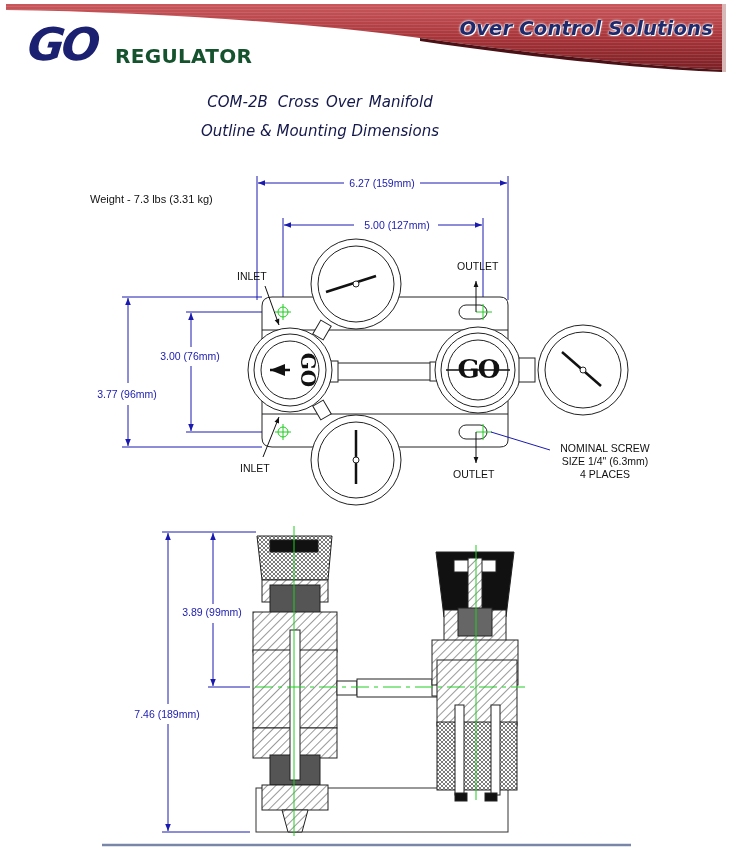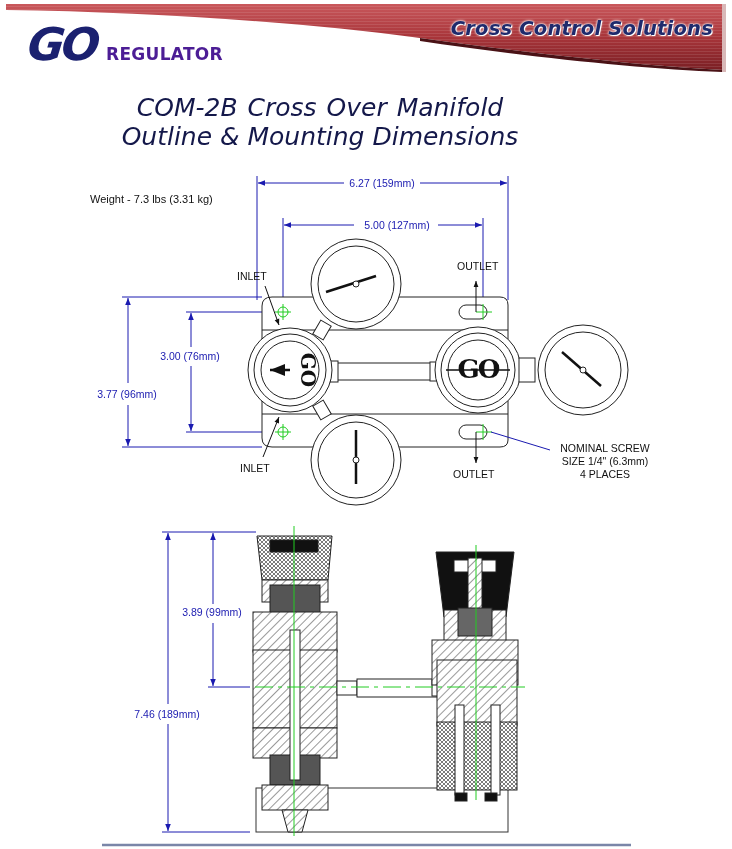--- a/index.html
+++ b/index.html
@@ -1,22 +1,22 @@
 <!DOCTYPE html>
 <html><head>
 <meta charset="utf-8">
 <style>
   html, body { margin:0; padding:0; background:#ffffff; }
   body { width:732px; height:849px; position:relative; overflow:hidden; font-family:"Liberation Sans", sans-serif; }
   .abs { position:absolute; }
   #banner { left:0; top:0; width:732px; height:80px; }
   #logo-go { left:28px; top:20px; font-family:"DejaVu Sans", sans-serif; font-weight:bold; font-style:italic; font-size:45px; color:#1b2170; letter-spacing:-3px; line-height:50px; transform:skewX(-6deg); }
-  #logo-reg { left:106px; top:44px; font-family:"DejaVu Sans", sans-serif; font-weight:bold; font-size:17px; color:#4c1d95; letter-spacing:0.3px; }
+  #logo-reg { left:115px; top:44px; font-family:"DejaVu Sans", sans-serif; font-weight:bold; font-size:20px; color:#14532d; letter-spacing:0.3px; }
   #tagline { left:423px; top:17px; width:290px; text-align:right; font-family:"DejaVu Sans", sans-serif; font-weight:bold; font-style:italic; font-size:19.5px; color:#1f2a6c; text-shadow:0 0 3px #ffffff, 0 0 2px #ffffff, 1px 1px 0 #ffffff; letter-spacing:0.2px; }
-  #title1, #title2 { left:0; width:640px; text-align:center; font-family:"DejaVu Sans", sans-serif; font-style:italic; font-size:25px; color:#14184a; }
+  #title1, #title2 { left:0; width:640px; text-align:center; font-family:"DejaVu Sans", sans-serif; font-style:italic; font-size:15px; color:#14184a; }
   #title1 { top:93px; word-spacing:2px; }
   #title1 .gap { display:inline-block; width:10px; }
   #title2 { top:122px;text-align:center; }
   #drawing { left:0; top:0; width:732px; height:849px; }
   .dim { font-family:"Liberation Sans", sans-serif; font-size:10.5px; fill:#1a1ab0; }
   .note { font-family:"Liberation Sans", sans-serif; font-size:10.5px; fill:#111; }
 </style>
 </head>
 <body>
 
@@ -32,21 +32,21 @@
     </pattern>
   </defs>
   <path d="M6,4 L722,4 L722,70 C640,66 520,52 420,38 C300,22 150,12 6,10 Z" fill="url(#bgrad)"></path>
   <path d="M6,4 L722,4 L722,70 C640,66 520,52 420,38 C300,22 150,12 6,10 Z" fill="url(#stripes)"></path>
   <path d="M420,38 C520,52 640,66 722,70 L722,72 C640,69 520,56 420,41 Z" fill="#4a1216"></path>
   <rect x="722" y="4" width="4" height="68" fill="#d9b8b8"></rect>
 </svg>
 
 <div id="logo-go" class="abs">GO</div>
 <div id="logo-reg" class="abs">REGULATOR</div>
-<div id="tagline" class="abs">Cross Control Solutions</div>
+<div id="tagline" class="abs">Over Control Solutions</div>
 
 <div id="title1" class="abs"><span>COM-2B</span><span class="gap"></span><span>Cross Over Manifold</span></div>
 <div id="title2" class="abs">Outline &amp; Mounting Dimensions</div>
 
 <svg id="drawing" class="abs" viewBox="0 0 732 849">
   <defs>
     <marker id="arrB" viewBox="0 0 10 10" refX="10" refY="5" markerWidth="9" markerHeight="7" orient="auto-start-reverse">
       <path d="M0,1 L10,5 L0,9 Z" fill="#1a1ab0"></path>
     </marker>
     <marker id="arrK" viewBox="0 0 10 10" refX="10" refY="5" markerWidth="7" markerHeight="6" orient="auto-start-reverse">

